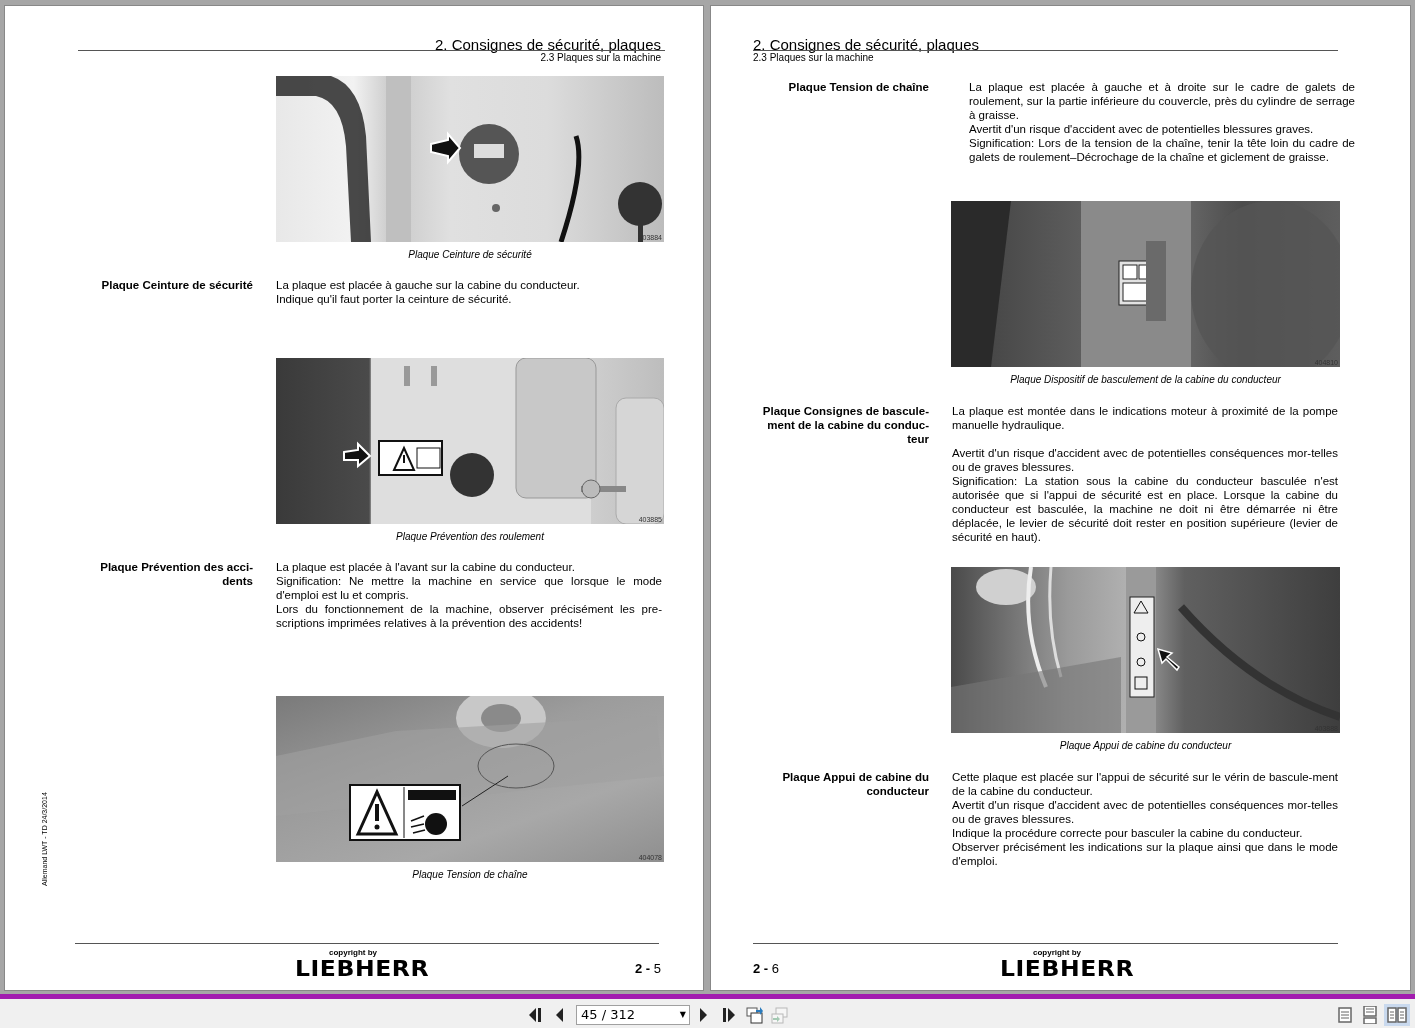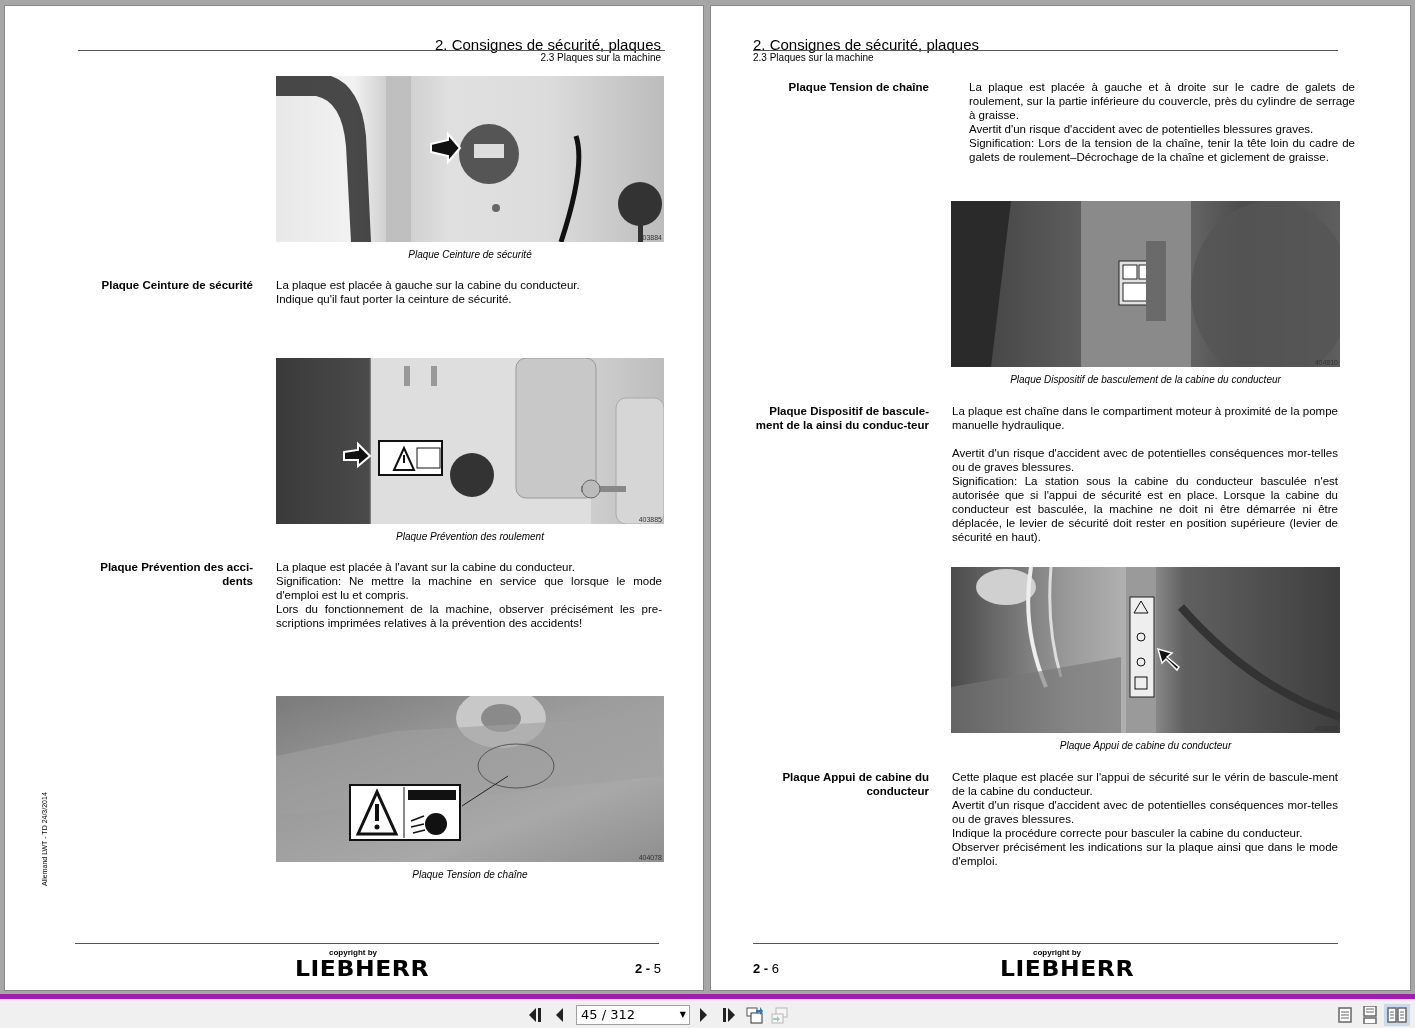--- a/index.html
+++ b/index.html
@@ -141,23 +141,23 @@
         <rect x="188" y="64" width="14" height="14" fill="#fff" stroke="#222"></rect>
         <rect x="172" y="82" width="30" height="18" fill="#fff" stroke="#222"></rect>
         <rect x="195" y="40" width="20" height="80" fill="#6a6a6a"></rect>
         <ellipse cx="320" cy="90" rx="80" ry="90" fill="#555" opacity="0.8"></ellipse>
         <path d="M0 0 L60 0 L40 166 L0 166 Z" fill="#2a2a2a"></path>
       </svg>
       <div class="photo-id">404810</div>
     </div>
     <div class="caption" style="left:240px; top:368px; width:389px;">Plaque Dispositif de basculement de la cabine du conducteur</div>
 
-    <div class="label" style="left:40px; top:398px; width:178px;">Plaque Dispositif de bascule-ment de la ainsi du conduc-teur</div>
+    <div class="label" style="left:40px; top:398px; width:178px;">Plaque Consignes de bascule-ment de la cabine du conduc-teur</div>
     <div class="body-text" style="left:241px; top:398px; width:386px;">
-      <p>La plaque est chaîne dans le compartiment moteur à proximité de la pompe manuelle hydraulique.</p>
+      <p>La plaque est montée dans le indications moteur à proximité de la pompe manuelle hydraulique.</p>
       <p class="gap">Avertit d'un risque d'accident avec de potentielles conséquences mor-telles ou de graves blessures.</p>
       <p>Signification: La station sous la cabine du conducteur basculée n'est autorisée que si l'appui de sécurité est en place. Lorsque la cabine du conducteur est basculée, la machine ne doit ni être démarrée ni être déplacée, le levier de sécurité doit rester en position supérieure (levier de sécurité en haut).</p>
     </div>
 
     <div class="photo" style="left:240px; top:561px; width:389px; height:166px; background:linear-gradient(90deg,#4a4a4a 0%,#9a9a9a 30%,#b0b0b0 45%,#606060 60%,#3e3e3e 100%);">
       <svg width="389" height="166" viewBox="0 0 389 166">
         <ellipse cx="55" cy="20" rx="30" ry="18" fill="#d0d0d0"></ellipse>
         <path d="M80 0 Q70 60 95 120" stroke="#eee" stroke-width="4" fill="none"></path>
         <path d="M100 0 Q95 60 110 110" stroke="#ddd" stroke-width="3" fill="none"></path>
         <rect x="175" y="0" width="30" height="166" fill="#9a9a9a"></rect>

